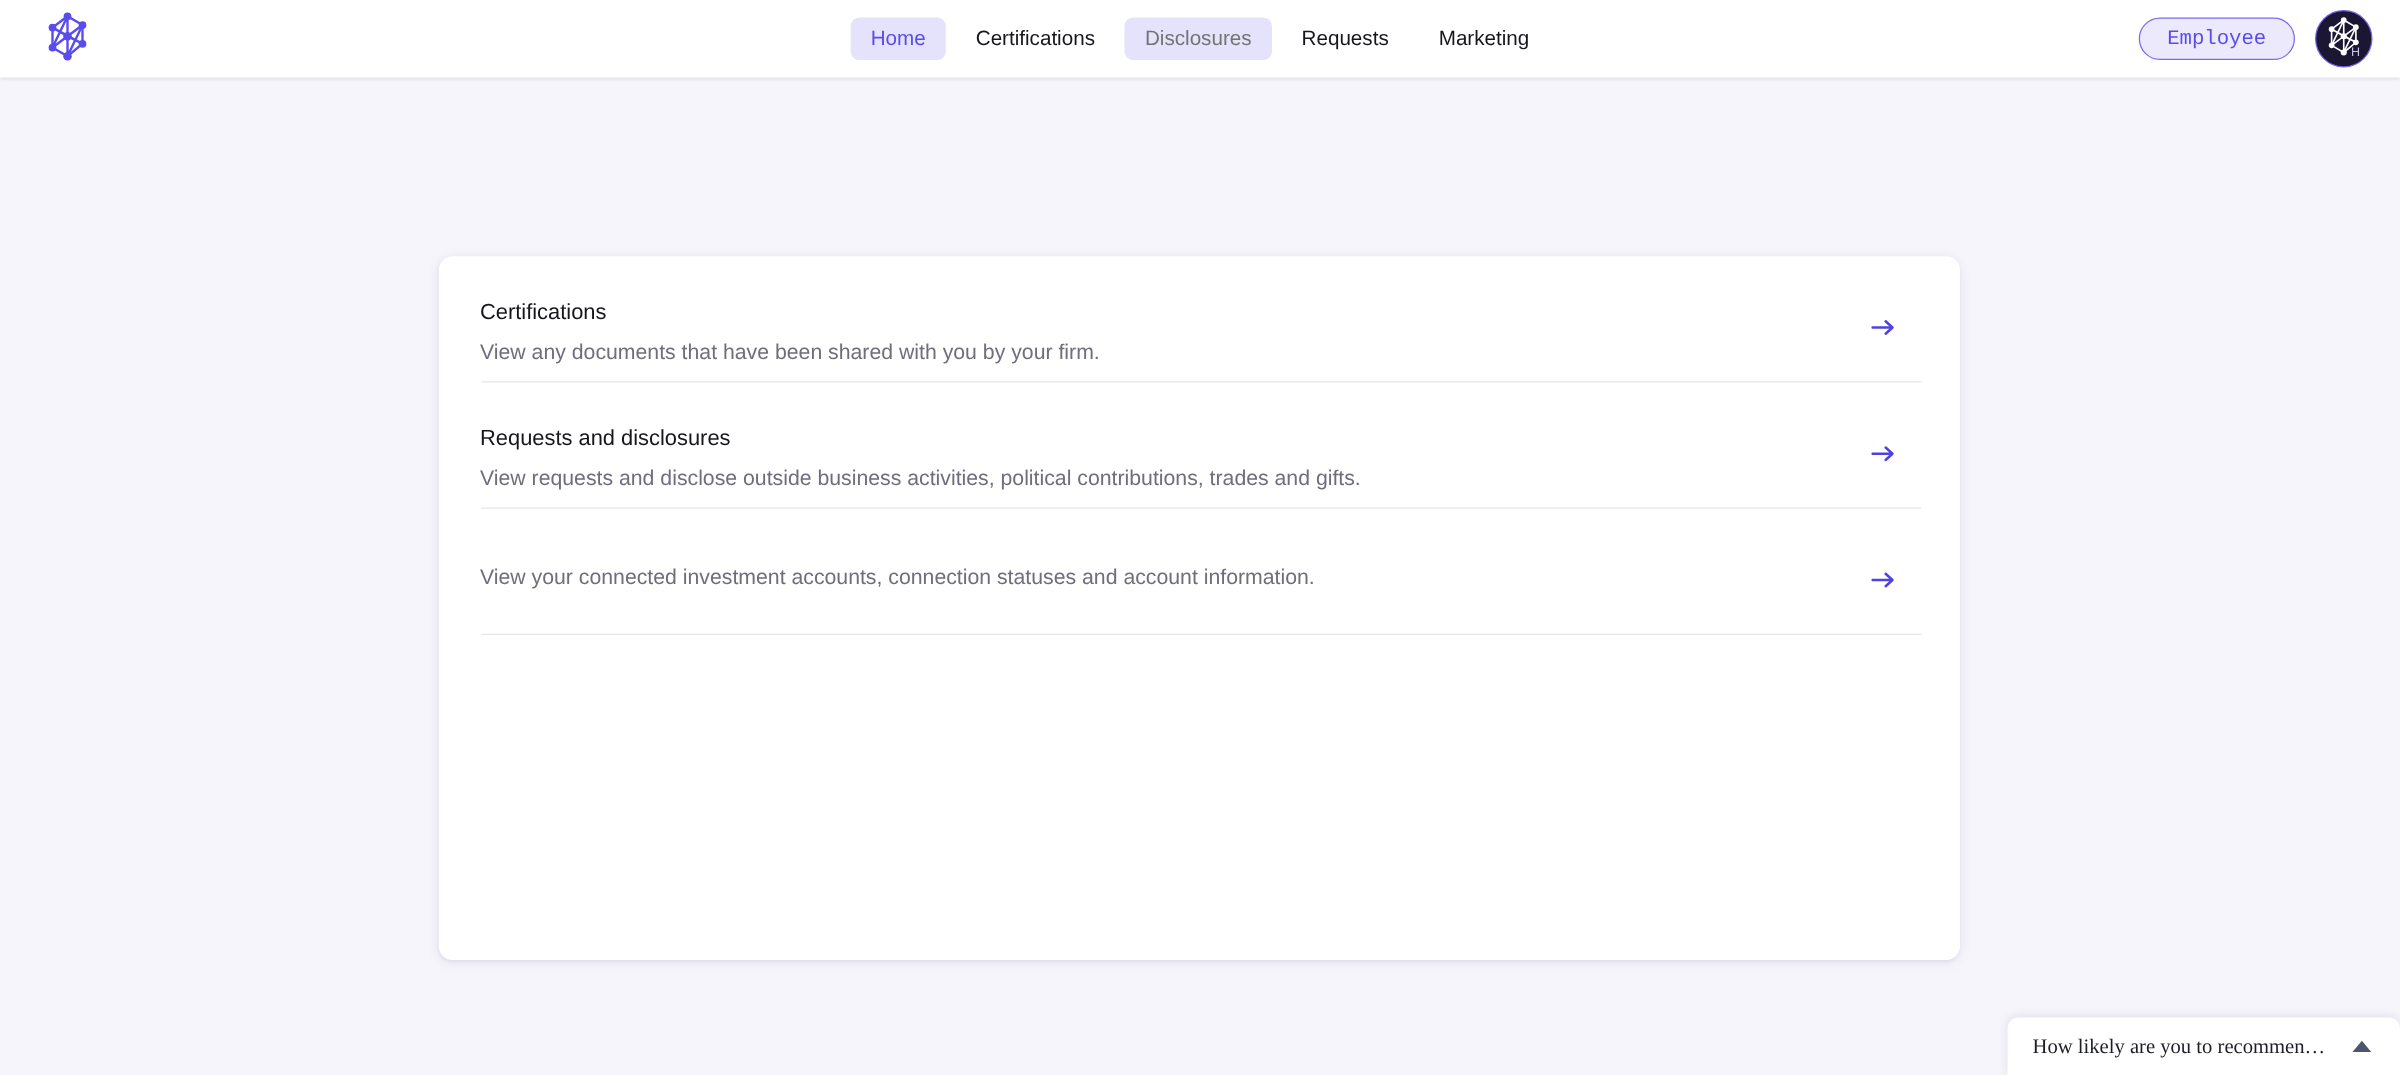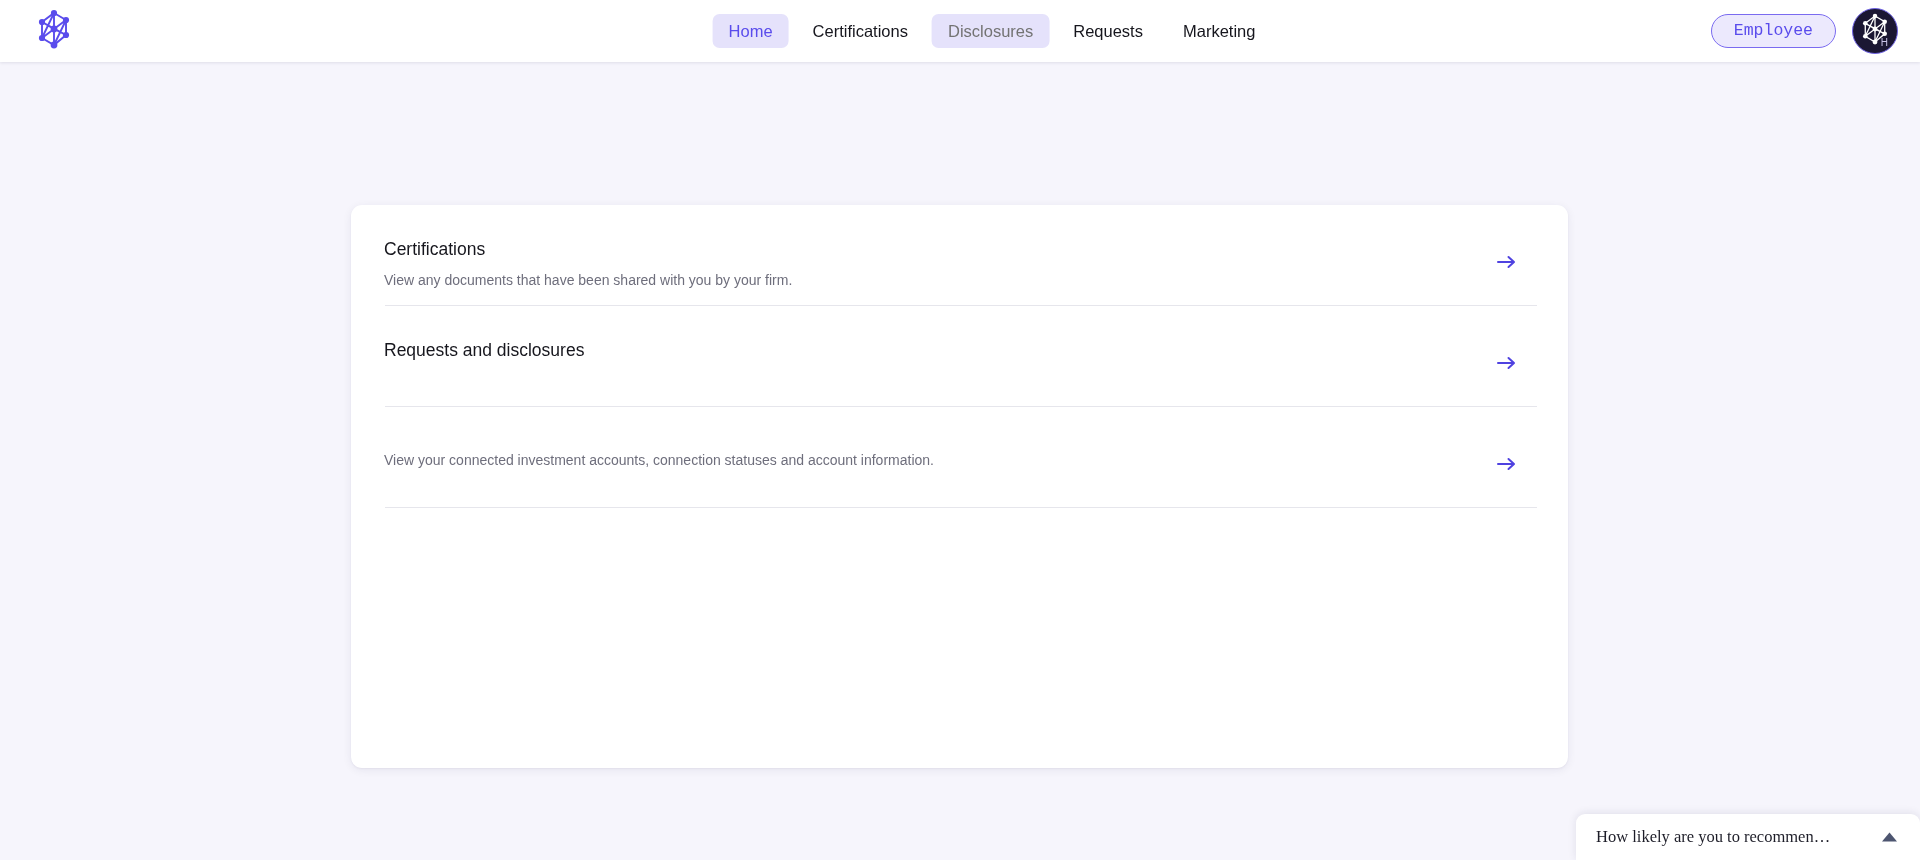--- a/index.html
+++ b/index.html
@@ -39,21 +39,20 @@
     justify-content: center;
   }
 
   .nav {
     position: absolute;
     left: 50%;
     transform: translateX(-50%);
     display: flex;
     align-items: flex-start;
     gap: 8px;
-    margin-left: 32px;
   }
 
   .nav-item {
     font-size: 16.5px;
     line-height: 1;
     color: #16161d;
     padding: 9px 16px;
     border-radius: 7px;
     background: transparent;
     cursor: pointer;
@@ -152,21 +151,21 @@
   .row-text { max-width: 1060px; }
 
   .row-title {
     font-size: 17.5px;
     color: #16161d;
     line-height: 1.25;
     font-family: "Liberation Sans", sans-serif;
   }
 
   .row-desc {
-    font-size: 14px;
+    font-size: 17px;
     color: #6e6e7c;
     line-height: 1.3;
     margin-top: 10px;
     font-family: "Liberation Sans", sans-serif;
   }
 
   .row-arrow {
     margin-top: 12px;
     margin-right: 18px;
     flex: 0 0 auto;
@@ -182,21 +181,21 @@
     background: #e6e6ec;
     margin: 0 0 0 1px;
     width: 1152px;
   }
 
   
   .survey {
     position: absolute;
     right: 0px;
     bottom: 0px;
-    width: 344px;
+    width: 314px;
     height: 46px;
     background: #ffffff;
     border-radius: 9px 9px 0 0;
     box-shadow: 0 -1px 8px rgba(30, 25, 70, 0.10);
     display: flex;
     align-items: center;
     justify-content: space-between;
     padding: 0 22px 0 20px;
     cursor: pointer;
   }
@@ -291,20 +290,21 @@
           </svg>
         </div>
       </div>
       <div class="divider"></div>
     </div>
 
     <div class="row">
       <div class="row-inner">
         <div class="row-text">
           <div class="row-title">Requests and disclosures</div>
+          <div class="row-desc">View requests and disclose outside business activities, political contributions, trades and gifts.</div>
         </div>
         <div class="row-arrow">
           <svg width="19" height="16" viewBox="0 0 19 16" aria-hidden="true">
             <path d="M1 8 H16" stroke="#4f42e0" stroke-width="2" stroke-linecap="round"></path>
             <path d="M11.5 3 L17 8 L11.5 13" stroke="#4f42e0" stroke-width="2" fill="none" stroke-linecap="round" stroke-linejoin="round"></path>
           </svg>
         </div>
       </div>
       <div class="divider"></div>
     </div>

